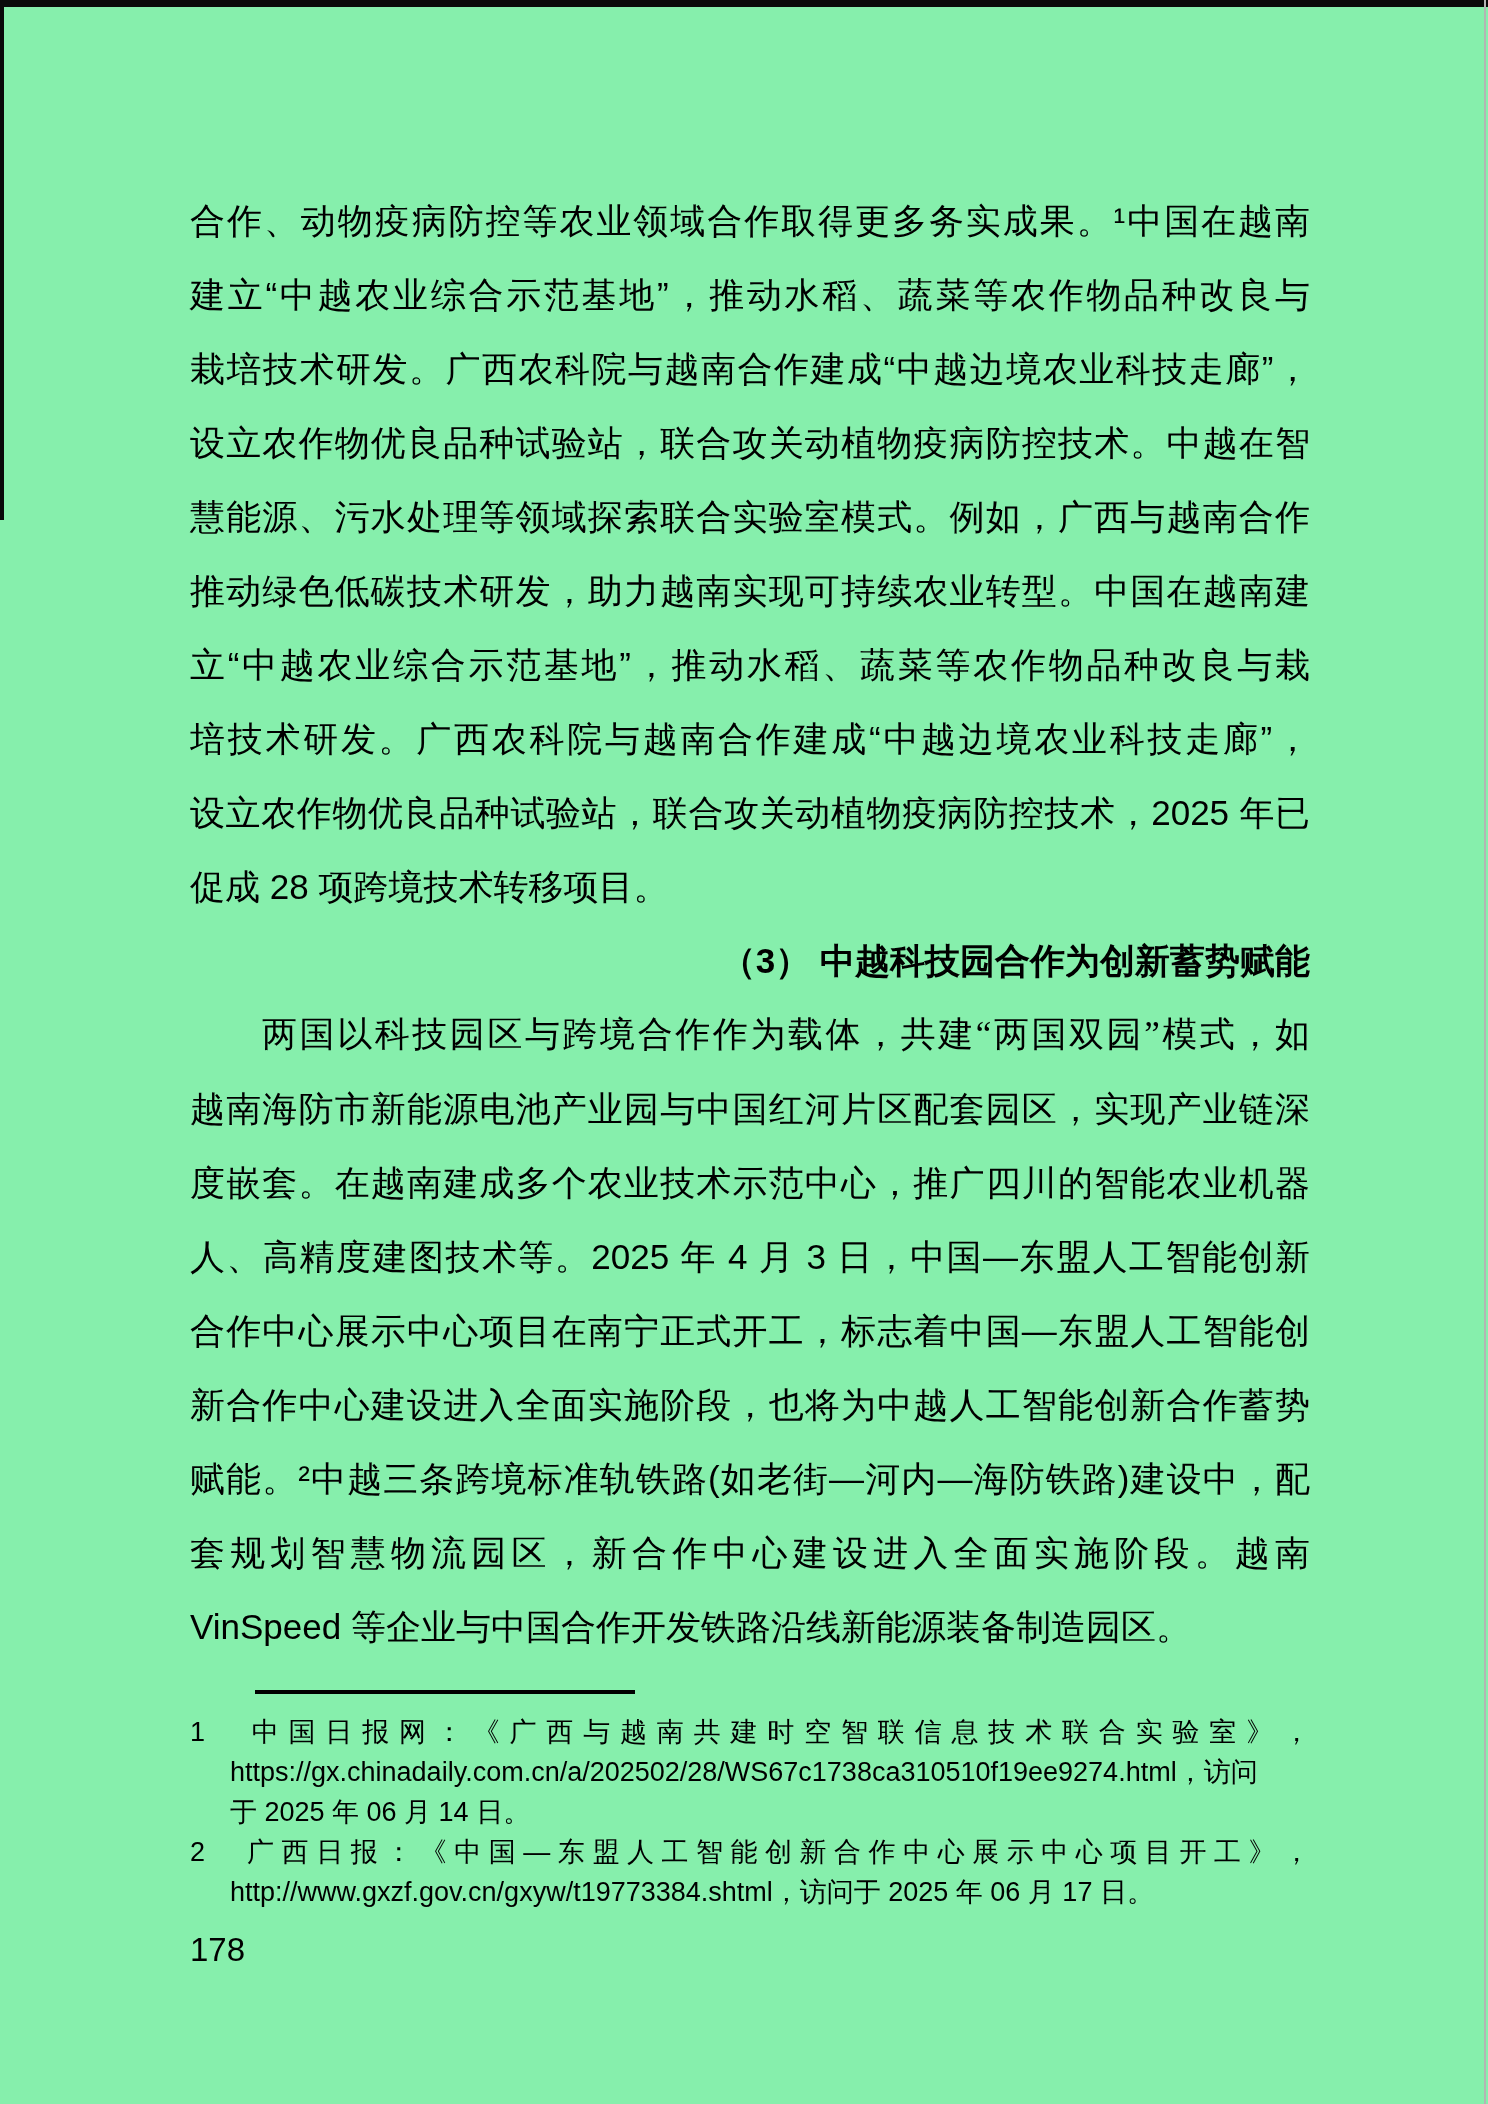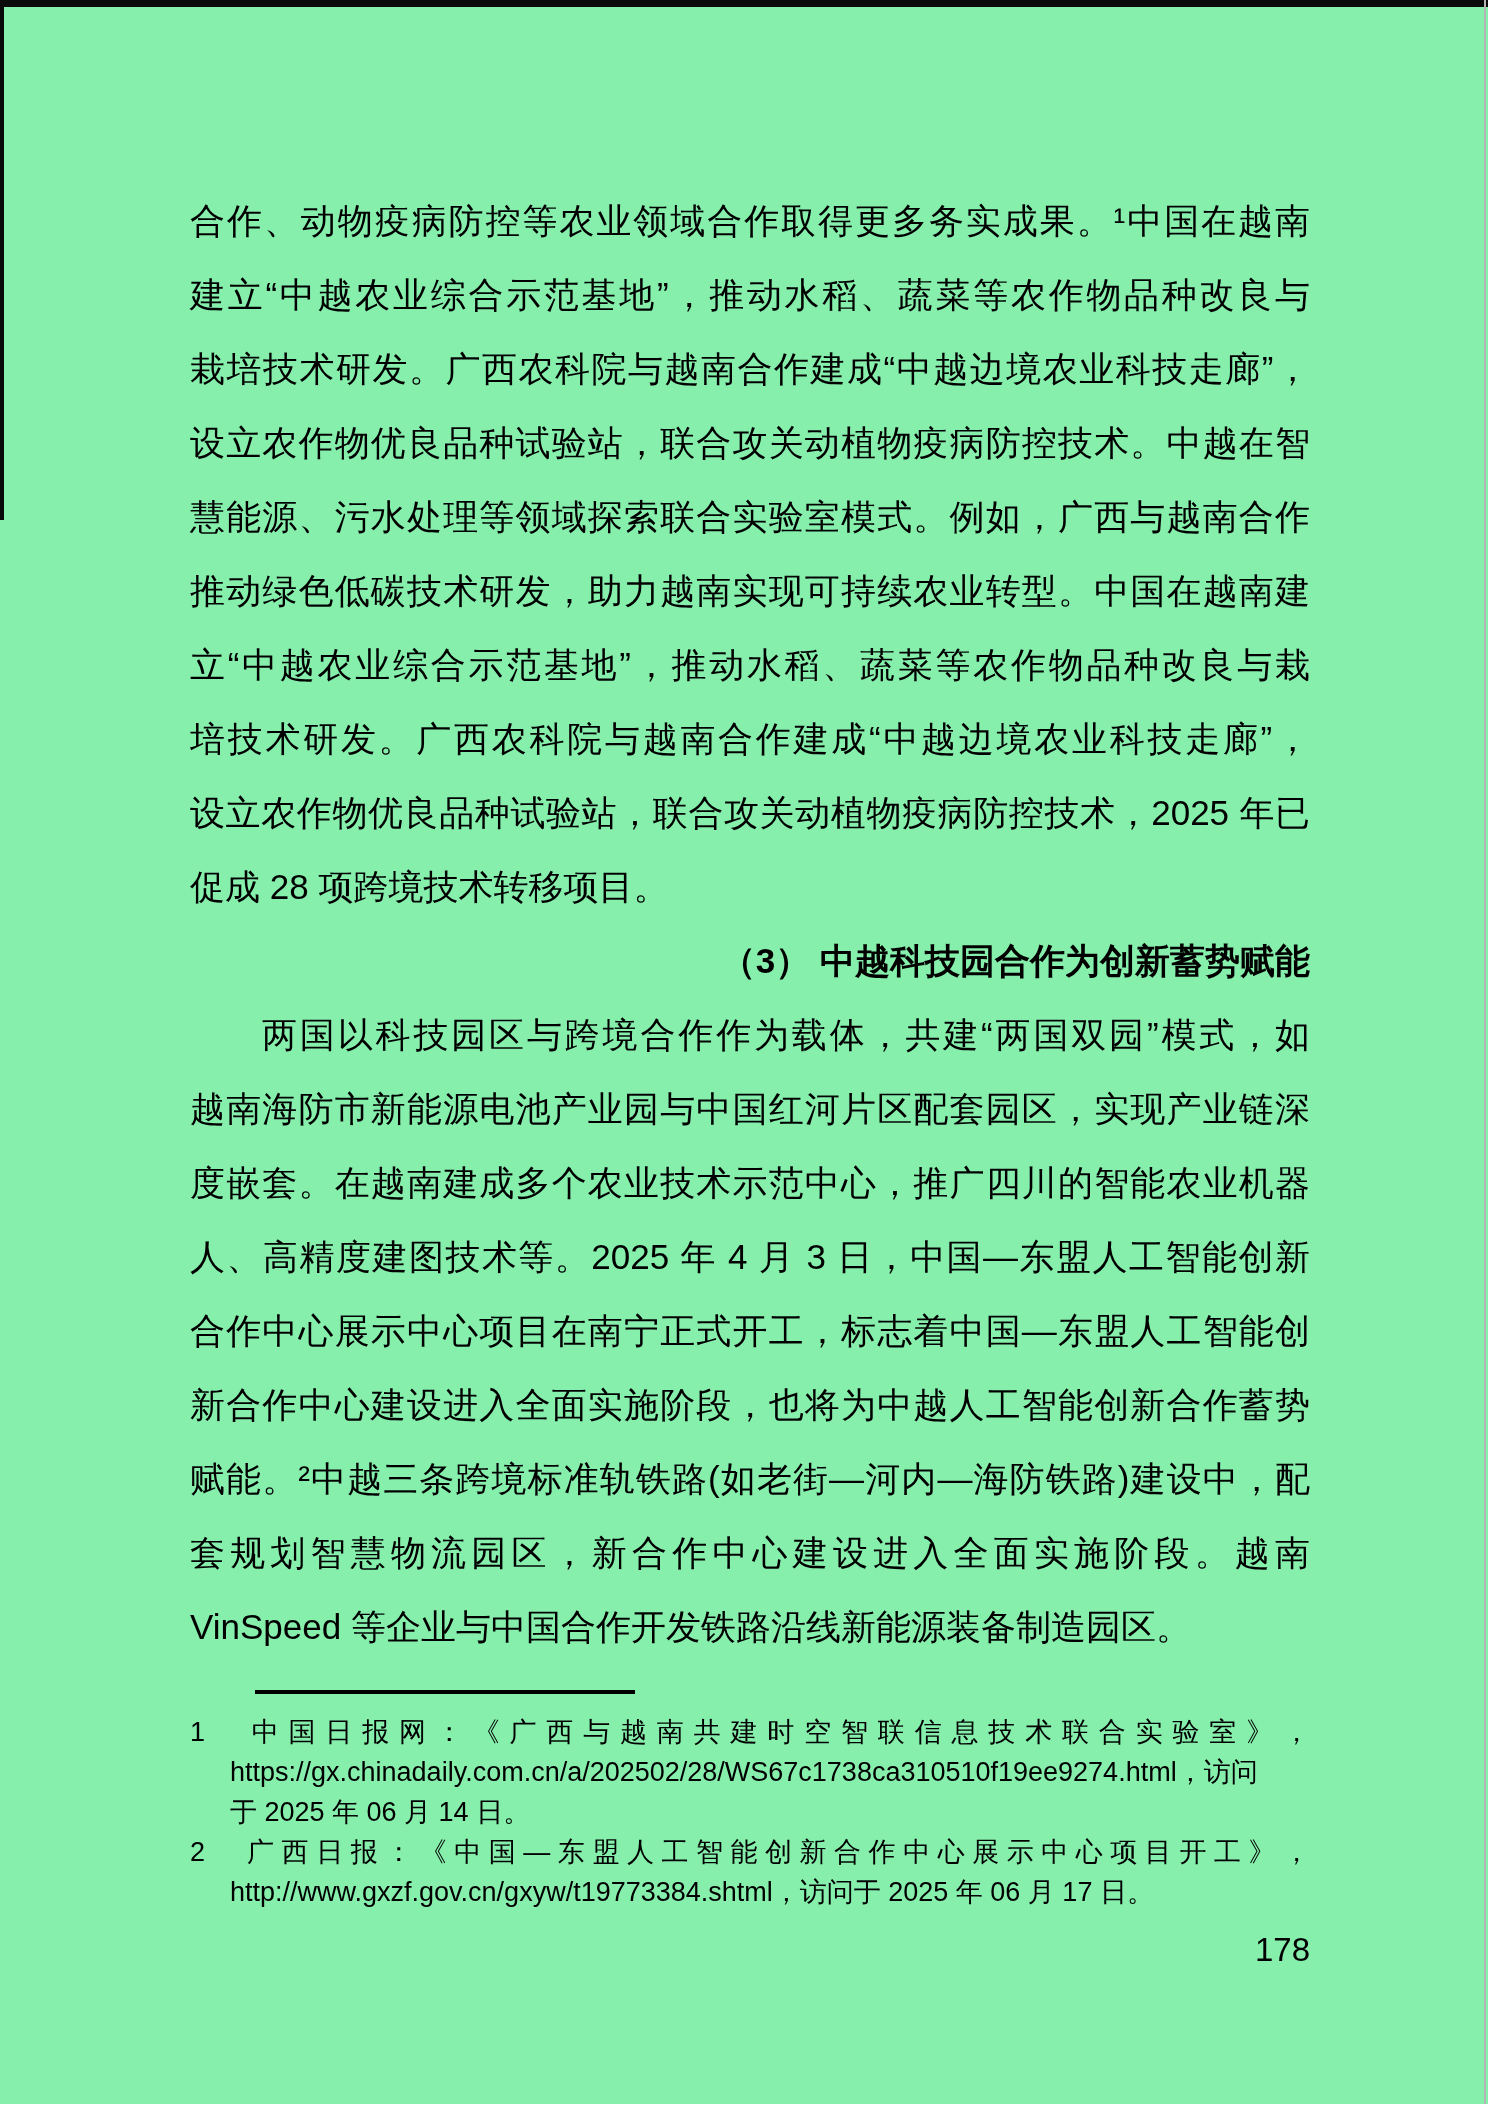--- a/index.html
+++ b/index.html
@@ -20,21 +20,21 @@
   .body-text {
     position:absolute; left:190px; top:184px; width:1120px;
   }
   .line {
     font-size:35px;
     line-height:74px;
     text-align:justify;
     text-justify:inter-character;
   }
   .line.stretch { text-align-last:justify; }
-  .line.indent  { text-indent:72px; }
+  .line.indent  { text-indent:72px;font-family:Liberation Serif, serif; }
 
   .heading-line {
     font-size:35px;
     line-height:74px;
     font-weight:bold;
     padding-left:88px;
     text-align:right;
   }
 
   .footnote-area {
@@ -48,21 +48,21 @@
     font-size:27px;
     line-height:40px;
     text-align:justify;
     text-justify:inter-character;
   }
   .fn-line.stretch { text-align-last:justify; }
   .fn-line.hang    { padding-left:40px; }
 
   .page-number {
     position:absolute; left:190px; top:1930px; width:1120px;
-    text-align:right;
+    text-align:left;
     font-size:33px;
     line-height:40px;
   }
 </style>
 </head>
 <body>
 
 <div class="page">
 
   <div class="edge-top"></div>

